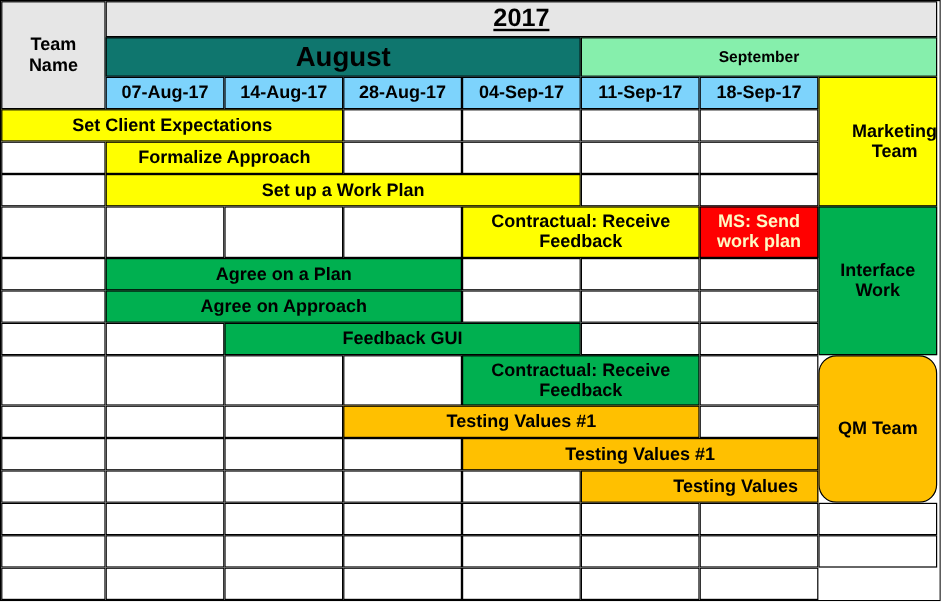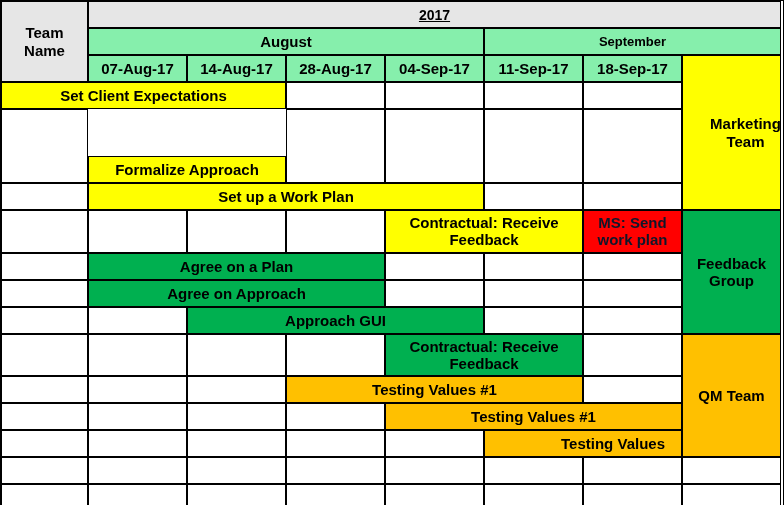--- a/index.html
+++ b/index.html
@@ -23,45 +23,45 @@
     font-size: 15px;
     font-weight: bold;
     overflow: hidden;
     text-align: center;
     padding: 2px;
     min-height: 27px;
   }
   .header-year {
     background: #e6e6e6;
     text-decoration: underline;
-    font-size: 14px;
+    font-size: 21px;
   }
   .header-team-name {
     background: #e6e6e6;
     font-size: 17px;
   }
   .header-aug {
-    background: #86efac;
-    font-size: 15px;
+    background: #0f766e;
+    font-size: 23px;
   }
   .header-sep {
     background: #86efac;
     font-size: 13px;
   }
   .header-date {
-    background: #86efac;
+    background: #7dd3fc;
     font-size: 15px;
   }
   .team-marketing { background: #ffff00; font-size: 17px; }
   .team-interface { background: #00b050; font-size: 17px; }
   .team-qm { background: #ffc000; font-size: 17px; }
   .bar-yellow { background: #ffff00; }
   .bar-green { background: #00b050; }
   .bar-orange { background: #ffc000; }
-  .bar-red { background: #ff0000; color: #0f172a; }
+  .bar-red { background: #ff0000; color: #fef9c3; }
   .blank { background: #fff; }
   .task-row { min-height: 27px; }
   .two-line { line-height: 1.15; font-size: 15px; padding: 3px 2px; }
 </style>
 </head>
 <body>
 
 <div class="gantt">
 
   <div class="cell header-team-name two-line" style="grid-row: span 3;">Team Name</div>
@@ -79,66 +79,66 @@
 
   <div class="cell team-marketing two-line" style="grid-row: span 4; padding-left: 30px;">Marketing Team</div>
 
   <div class="cell bar-yellow task-row" style="grid-column: span 3;">Set Client Expectations</div>
   <div class="cell blank task-row"></div>
   <div class="cell blank task-row"></div>
   <div class="cell blank task-row"></div>
   <div class="cell blank task-row"></div>
 
   <div class="cell blank task-row"></div>
-  <div class="cell bar-yellow task-row" style="grid-column: span 2; margin-top: 47px;">Formalize Approach</div>
+  <div class="cell bar-yellow task-row" style="grid-column: span 2;">Formalize Approach</div>
   <div class="cell blank task-row"></div>
   <div class="cell blank task-row"></div>
   <div class="cell blank task-row"></div>
   <div class="cell blank task-row"></div>
 
   <div class="cell blank task-row"></div>
   <div class="cell bar-yellow task-row" style="grid-column: span 4;">Set up a Work Plan</div>
   <div class="cell blank task-row"></div>
   <div class="cell blank task-row"></div>
 
   <div class="cell blank task-row"></div>
   <div class="cell blank task-row"></div>
   <div class="cell blank task-row"></div>
   <div class="cell blank task-row"></div>
   <div class="cell bar-yellow two-line" style="grid-column: span 2;">Contractual: Receive Feedback</div>
   <div class="cell bar-red two-line">MS: Send work plan</div>
 
-  <div class="cell team-interface two-line" style="grid-row: span 4;">Feedback Group</div>
+  <div class="cell team-interface two-line" style="grid-row: span 4;">Interface Work</div>
 
   <div class="cell blank task-row"></div>
   <div class="cell bar-green task-row" style="grid-column: span 3;">Agree on a Plan</div>
   <div class="cell blank task-row"></div>
   <div class="cell blank task-row"></div>
   <div class="cell blank task-row"></div>
 
   <div class="cell blank task-row"></div>
   <div class="cell bar-green task-row" style="grid-column: span 3;">Agree on Approach</div>
   <div class="cell blank task-row"></div>
   <div class="cell blank task-row"></div>
   <div class="cell blank task-row"></div>
 
   <div class="cell blank task-row"></div>
   <div class="cell blank task-row"></div>
-  <div class="cell bar-green task-row" style="grid-column: span 3;">Approach GUI</div>
+  <div class="cell bar-green task-row" style="grid-column: span 3;">Feedback GUI</div>
   <div class="cell blank task-row"></div>
   <div class="cell blank task-row"></div>
 
   <div class="cell blank task-row"></div>
   <div class="cell blank task-row"></div>
   <div class="cell blank task-row"></div>
   <div class="cell blank task-row"></div>
   <div class="cell bar-green two-line" style="grid-column: span 2;">Contractual: Receive Feedback</div>
   <div class="cell blank task-row"></div>
 
-  <div class="cell team-qm two-line" style="grid-row: span 4;">QM Team</div>
+  <div class="cell team-qm two-line" style="grid-row: span 4; border-radius: 15px;">QM Team</div>
 
   <div class="cell blank task-row"></div>
   <div class="cell blank task-row"></div>
   <div class="cell blank task-row"></div>
   <div class="cell bar-orange task-row" style="grid-column: span 3;">Testing Values #1</div>
   <div class="cell blank task-row"></div>
 
   <div class="cell blank task-row"></div>
   <div class="cell blank task-row"></div>
   <div class="cell blank task-row"></div>

